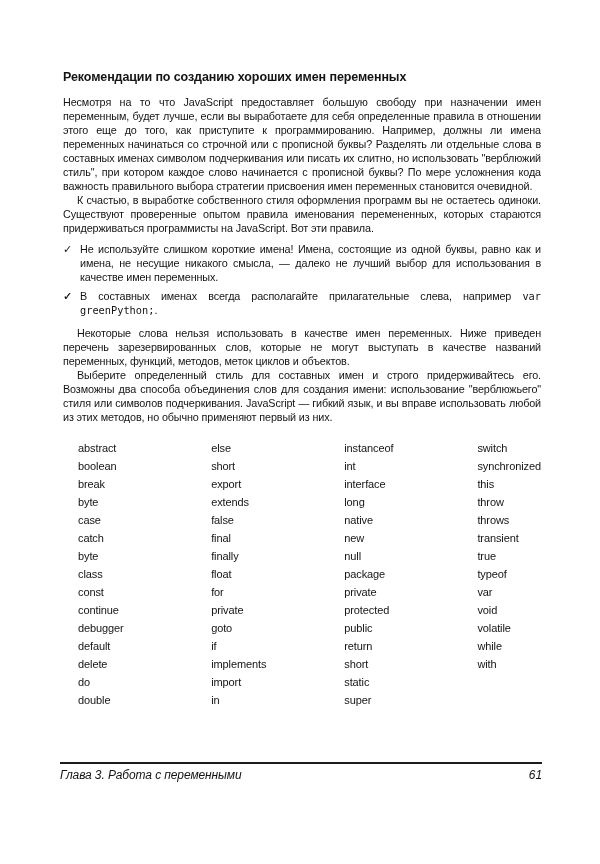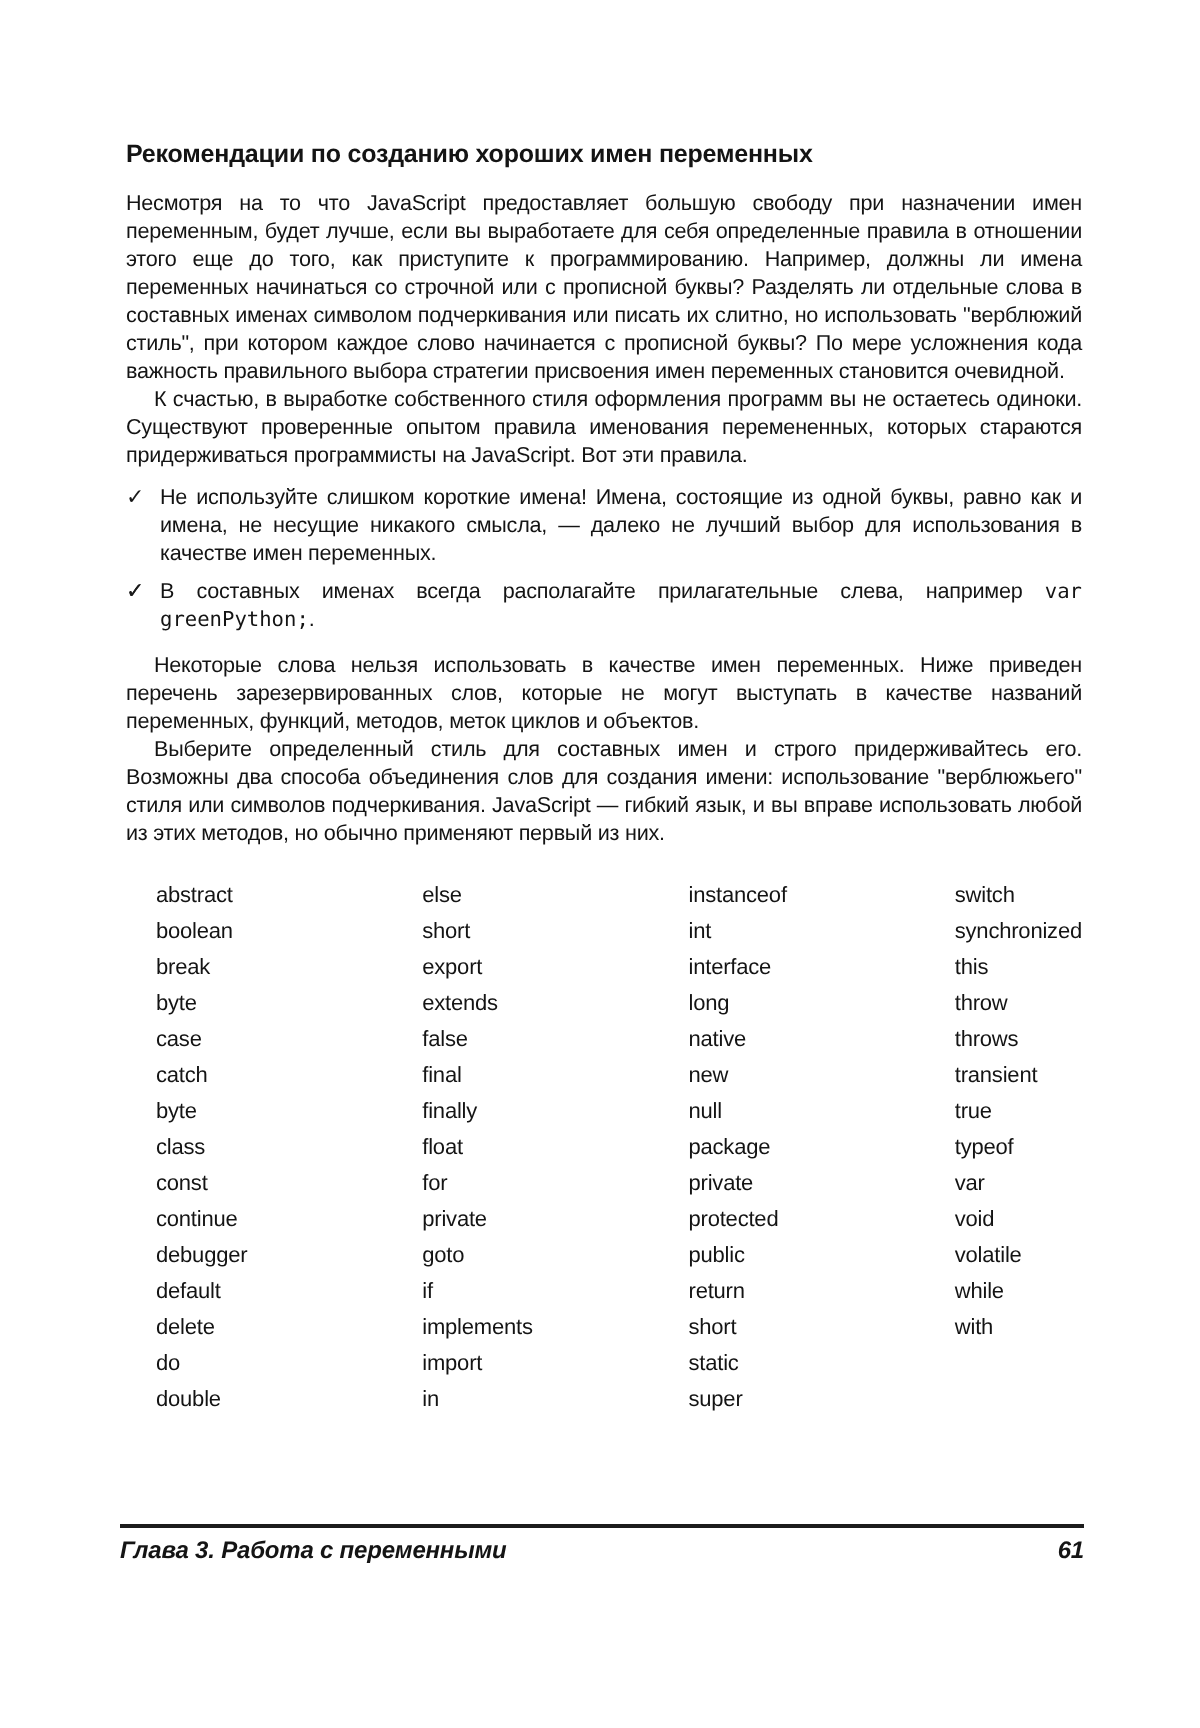--- a/index.html
+++ b/index.html
@@ -77,21 +77,21 @@
   }
   .rule {
     border-top: 2px solid #1c1c1c;
     height: 0;
     margin-bottom: 4px;
   }
   .footer-row {
     display: flex;
     justify-content: space-between;
     font-size: 12px;
-    font-weight: bold;
+    font-weight: normal;
     font-style: italic;
     letter-spacing: -0.1px;
     gap: 16px;
   }
 </style>
 </head>
 <body>
 
 <div class="page">
   <h1 class="title">Рекомендации по созданию хороших имен переменных</h1>

